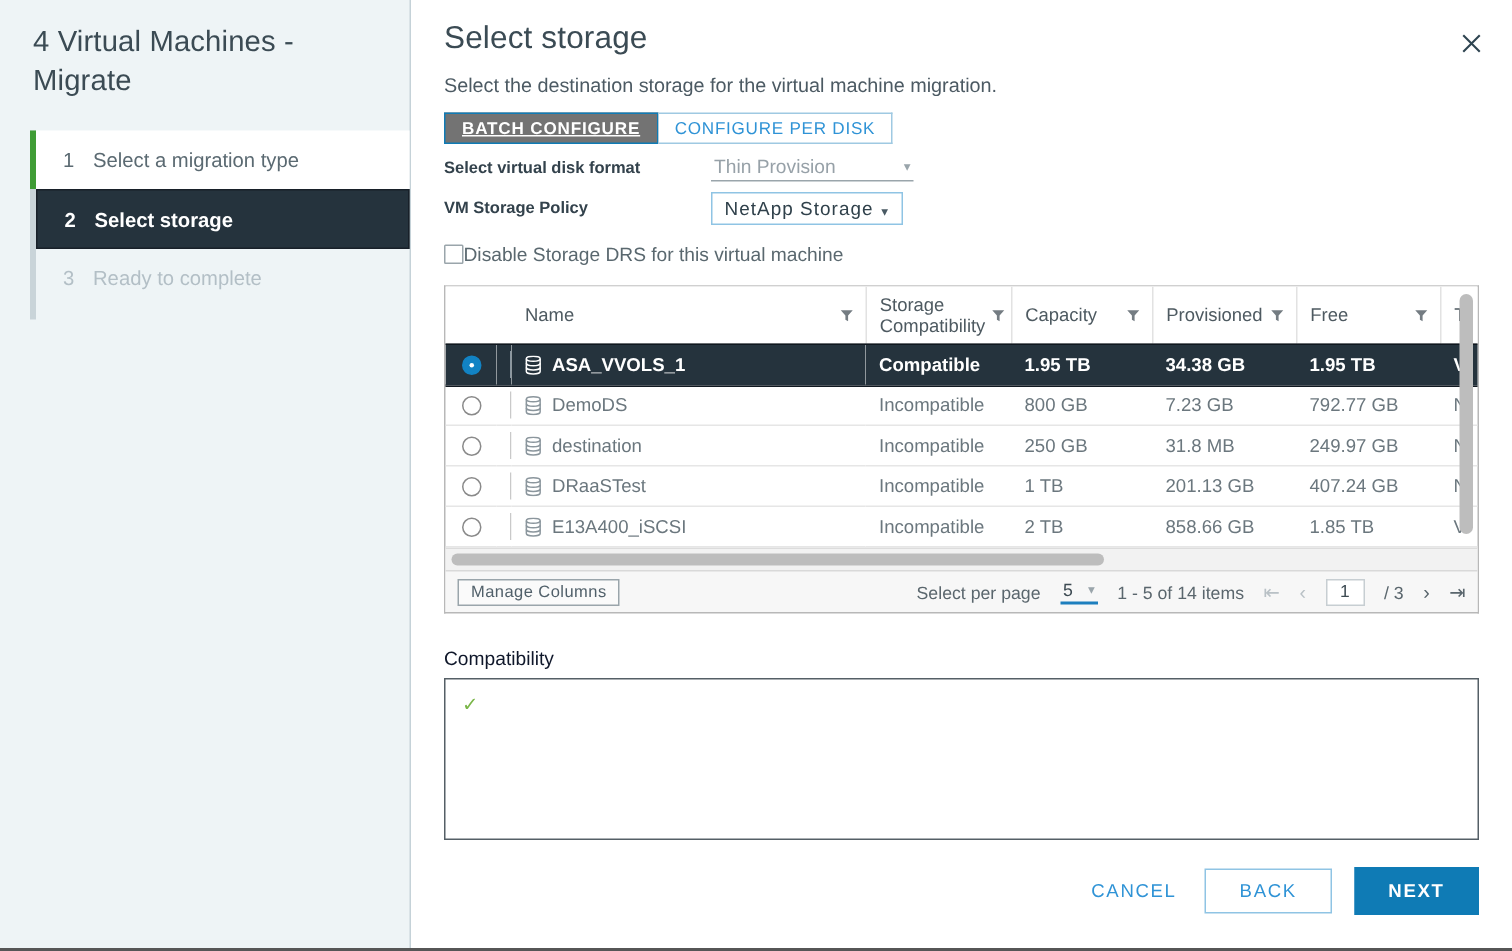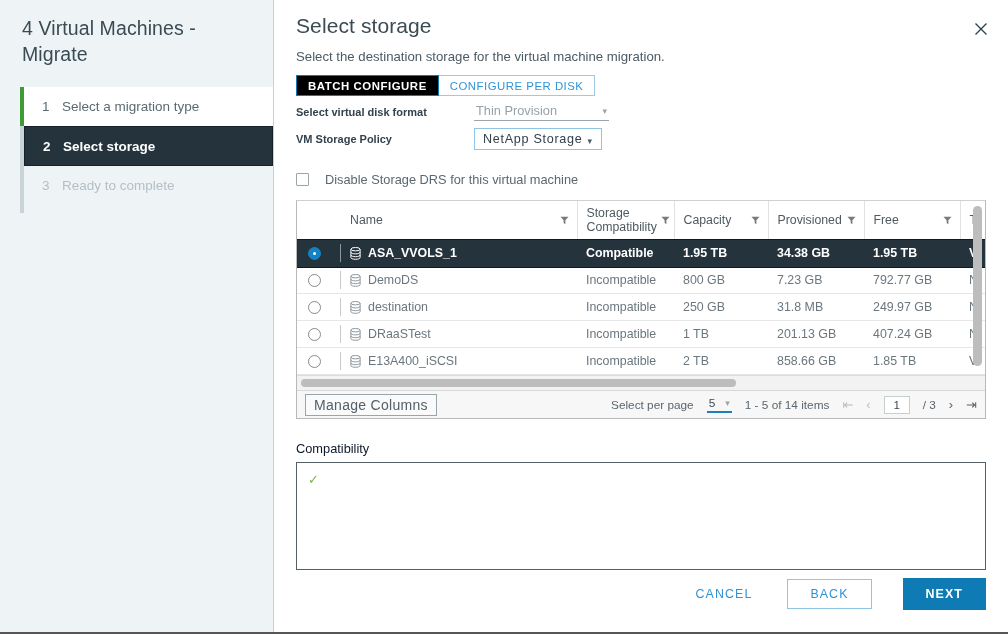--- a/index.html
+++ b/index.html
@@ -131,21 +131,21 @@
   .bg-btn {
     font-size: 11.4px;
     letter-spacing: .55px;
     font-weight: bold;
     padding: 0 11px;
     display: flex;
     align-items: center;
     border: 1px solid #0d75af;
     cursor: pointer;
   }
-  .bg-btn.sel { background: #000000; color: #ffffff; border-color: #0f7bb5; }
+  .bg-btn.sel { background: #737373; color: #ffffff; border-color: #0f7bb5; text-decoration: underline; }
   .bg-btn.unsel { background: #ffffff; color: #2f93d6; border-left: none; font-weight: normal; letter-spacing: .5px; border-color: #9fc9e2;}
 
   
   .form-row {
     display: flex;
     align-items: center;
     margin-top: 7px;
     font-size: 12.6px;
   }
   .form-label {
@@ -176,22 +176,22 @@
     letter-spacing: .7px;
     cursor: pointer;
     background: #fff;
   }
   .caret { font-size: 9px; color: #9aa5ab; }
   .caret-dark { font-size: 9px; color: #4a5a64; }
 
   .chk-row {
     display: flex;
     align-items: center;
-    gap: 16px;
-    margin-top: 22px;
+    gap: 0;
+    margin-top: 12px;
     font-size: 12.8px;
     color: #5a686f;
   }
   .chk {
     width: 13px; height: 13px;
     border: 1px solid #9aa5ab;
     background: #fff;
     border-radius: 1px;
     cursor: pointer;
   }
@@ -312,21 +312,21 @@
     background: #f7f7f7;
     border-top: 1px solid #d9d9d9;
     padding: 0 8px 0 8px;
     font-size: 11.8px;
     color: #5a666d;
   }
   .mc-btn {
     border: 1px solid #9aa5ab;
     background: #fafafa;
     padding: 2px 8px;
-    font-size: 14px;
+    font-size: 11px;
     color: #51606a;
     letter-spacing: .3px;
     cursor: pointer;
   }
   .foot-right { margin-left: auto; display: flex; align-items: center; gap: 13px; }
   .ipp-sel {
     display: flex; align-items: center; gap: 10px;
     border-bottom: 2px solid #1d7fbe;
     padding: 0 2px 1px 2px;
     cursor: pointer;
@@ -375,21 +375,21 @@
     margin-top: 1px;
   }
 
   
   .footer {
     position: absolute;
     right: 22px;
     bottom: 22px;
     display: flex;
     align-items: center;
-    gap: 31px;
+    gap: 15px;
   }
   .lnk-btn {
     background: none;
     border: none;
     color: #2f93d6;
     font-size: 12.4px;
     letter-spacing: 1.1px;
     font-family: inherit;
     cursor: pointer;
     padding: 6px 4px;

